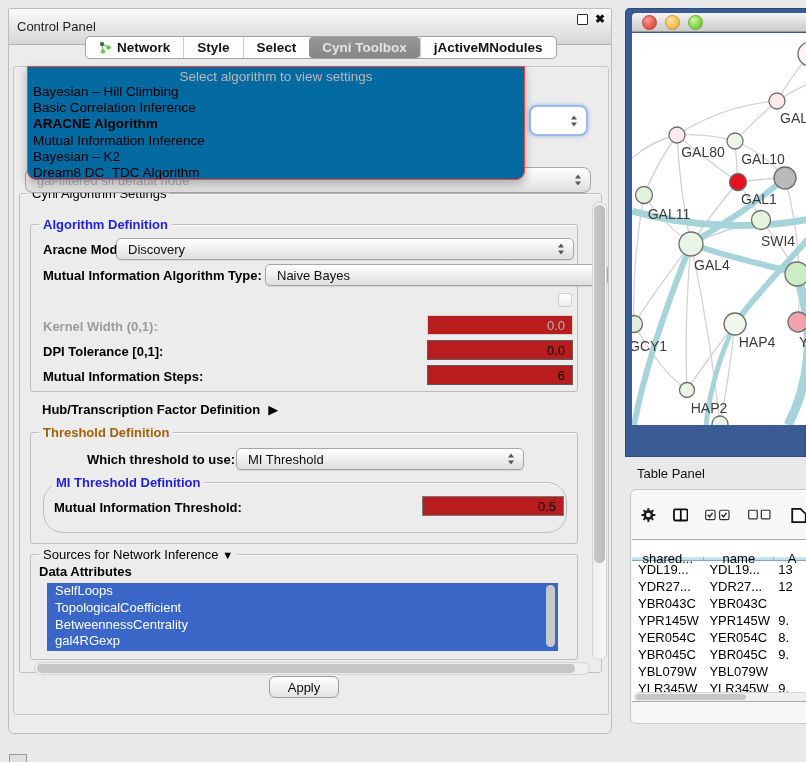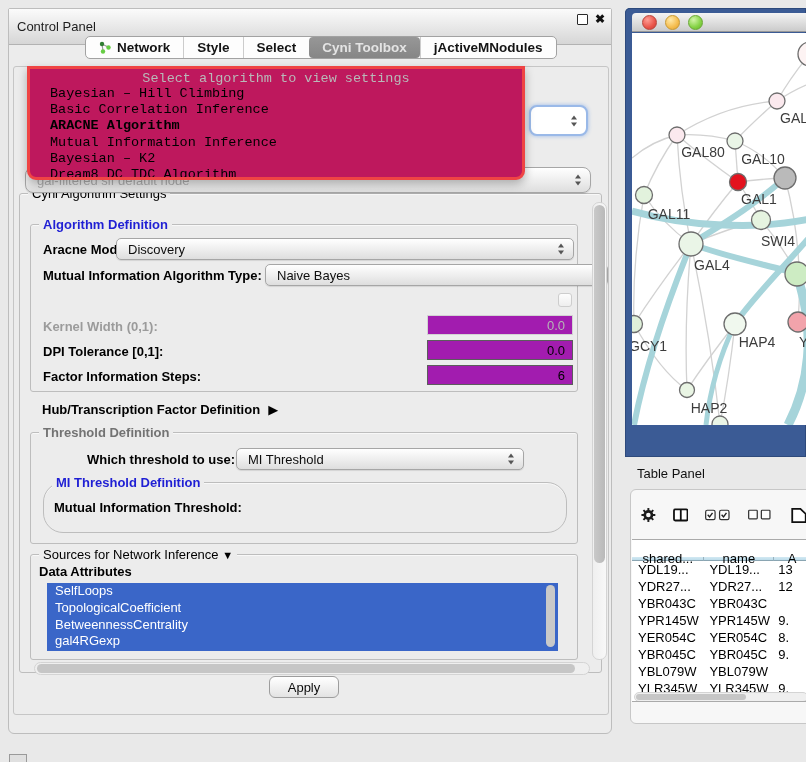--- a/index.html
+++ b/index.html
@@ -33,28 +33,28 @@
   .updown:before,.updown:after{content:"";position:absolute;left:0;border-left:3.5px solid transparent;
        border-right:3.5px solid transparent;}
   .updown:before{top:0;border-bottom:4.5px solid #555;}
   .updown:after{bottom:0;border-top:4.5px solid #555;}
   
   .grp{border:1px solid #bdbdbd;border-radius:3px;box-shadow:inset 0 1px 0 rgba(255,255,255,.65);}
   .gt{position:absolute;top:-8px;left:8px;background:#ececec;padding:0 4px;font-size:13px;
       white-space:nowrap;}
   .lbl{position:absolute;font-size:13px;font-weight:bold;color:#000;white-space:nowrap;}
   .lbl.dis{color:#9b9b9b;}
-  .field{position:absolute;background:#a21caf;border:1px solid #8f8f8f;font-size:13px;color:#000;
+  .field{position:absolute;background:#b91c1c;border:1px solid #8f8f8f;font-size:13px;color:#000;
       display:flex;align-items:center;justify-content:flex-end;padding:0 7px;}
   .field.dis{border-color:#d2d2d2;color:#b5b5b5;}
   
-  .popup{left:18px;top:57px;width:498px;height:114px;background:#be185d;border:3px solid #ef4444;
-      border-radius:0 0 9px 9px;box-shadow:0 4px 10px rgba(0,0,0,.28);z-index:30;overflow:hidden;font-family:Liberation Mono, monospace;}
+  .popup{left:18px;top:57px;width:498px;height:114px;background:#0369a1;border:1px solid #ef4444;
+      border-radius:0 0 9px 9px;box-shadow:0 4px 10px rgba(0,0,0,.28);z-index:30;overflow:hidden;}
   .popup-header{height:15px;text-align:center;font-size:13.5px;color:#b9b9b9;padding-top:2px;}
-  .popup-item{height:16.2px;font-size:13.5px;color:#000;padding-left:20px;line-height:16.2px;
+  .popup-item{height:16.2px;font-size:13.5px;color:#000;padding-left:5px;line-height:16.2px;
       white-space:nowrap;}
   .popup-item.bold{font-weight:bold;}
   
   .attr-list{background:#3a66c8;overflow:hidden;}
   .attr-item{color:#ffffff;font-size:13px;height:16.8px;line-height:16.8px;padding-left:8px;
       white-space:nowrap;}
   
   .sb-track{background:linear-gradient(to right,#efefef,#f8f8f8);border:1px solid #d4d4d4;
       border-radius:7px;}
   .sb-thumb{position:absolute;background:linear-gradient(to right,#c9c9c9,#b9b9b9);border-radius:6px;}
@@ -169,43 +169,46 @@
       <span class="lbl dis" style="left:12px;top:94px;">Kernel Width (0,1):</span>
       <div class="abs field dis" style="left:396px;top:90px;width:146px;height:20px;">
         <span>0.0</span>
       </div>
 
       <span class="lbl" style="left:12px;top:119px;">DPI Tolerance [0,1]:</span>
       <div class="abs field" style="left:396px;top:115px;width:146px;height:20px;border-color:#5c5c5c;">
         <span>0.0</span>
       </div>
 
-      <span class="lbl" style="left:12px;top:144px;">Factor Information Steps:</span>
+      <span class="lbl" style="left:12px;top:144px;">Mutual Information Steps:</span>
       <div class="abs field" style="left:396px;top:140px;width:146px;height:20px;border-color:#5c5c5c;">
         <span>6</span>
       </div>
     </div>
 
     <div class="abs" style="left:22px;top:208px;display:flex;align-items:center;gap:8px;">
       <span class="lbl" style="position:static;">Hub/Transcription Factor Definition</span>
       <span style="font-size:13px;color:#000;">▶</span>
     </div>
 
     <div class="abs grp" style="left:10px;top:238px;width:548px;height:112px;">
-      <span class="gt" style="color:#737373;font-weight:bold;">Threshold Definition</span>
+      <span class="gt" style="color:#a16207;font-weight:bold;">Threshold Definition</span>
 
       <span class="lbl" style="left:56px;top:19px;">Which threshold to use:</span>
       <div class="abs combo" style="left:205px;top:15px;width:288px;">
         <span>MI Threshold</span>
         <span class="updown"></span>
       </div>
 
       <div class="abs grp" style="left:12px;top:49px;width:524px;height:51px;border-radius:20px;">
         <span class="gt" style="color:#1f1fd4;font-weight:bold;">MI Threshold Definition</span>
         <span class="lbl" style="left:10px;top:17px;">Mutual Information Threshold:</span>
+        <div class="abs field" style="left:378px;top:13px;width:142px;height:20px;border-color:#7a7a7a;">
+          <span>0.5</span>
+        </div>
       </div>
     </div>
 
     <div class="abs grp" style="left:10px;top:360px;width:548px;height:106px;">
       <span class="gt" style="color:#000;">
         <span>Sources for Network Inference</span>
         <span style="font-size:11px;">▼</span>
       </span>
       <span class="lbl" style="left:8px;top:9px;">Data Attributes</span>
       <div class="abs attr-list" style="left:16px;top:28px;width:511px;height:68px;">

